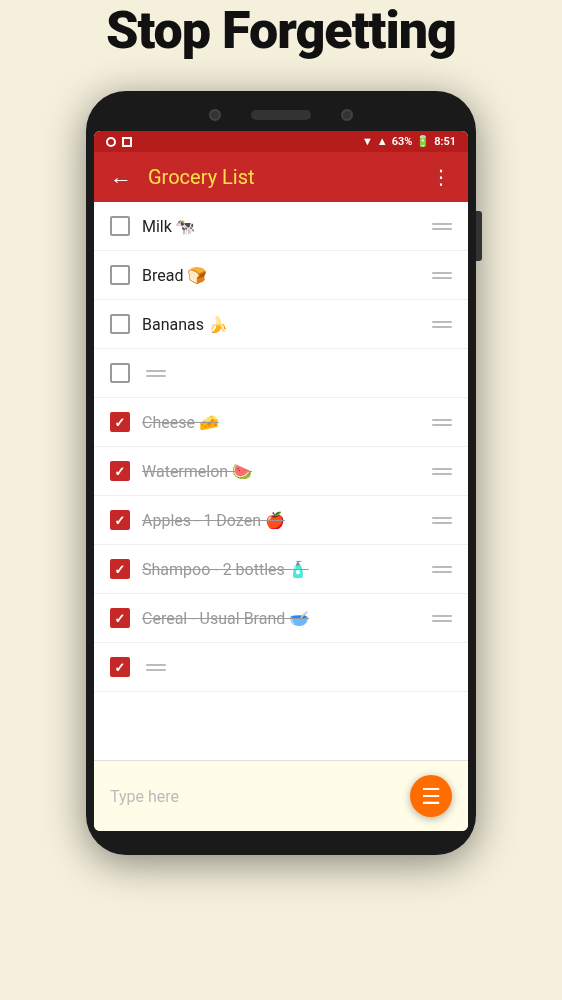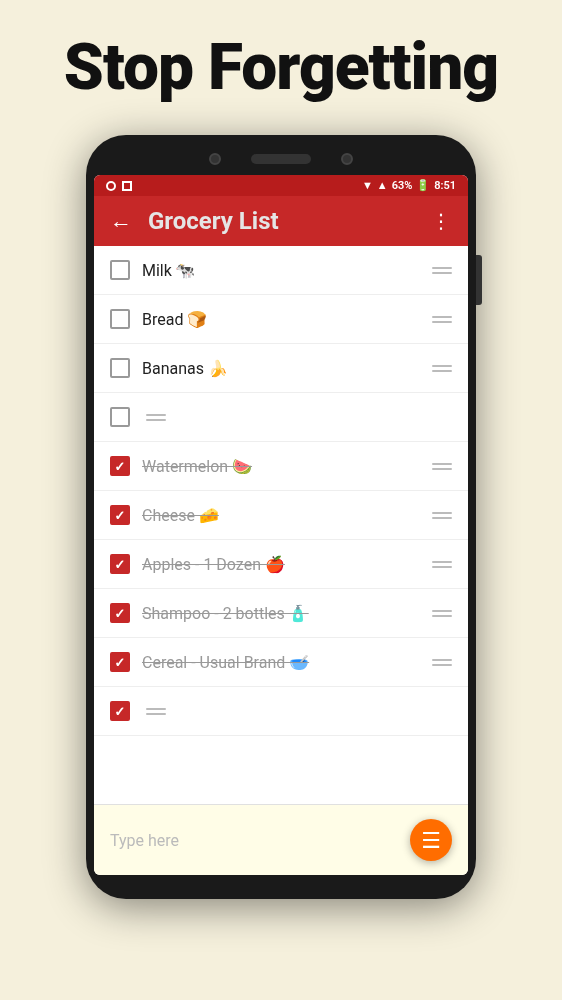--- a/index.html
+++ b/index.html
@@ -8,24 +8,23 @@
       background-color: #f5f0dc;
       font-family: 'Roboto', Arial, sans-serif;
       width: 562px;
       min-height: 1000px;
       display: flex;
       flex-direction: column;
       align-items: center;
     }
 
     .page-title {
-      font-size: 64px;
+      font-size: 52px;
       font-weight: 900;
       color: #111;
-      margin-top: 30px;
       margin-bottom: 30px;
       text-align: center;
       letter-spacing: -1px;
     }
 
     .phone-wrapper {
       width: 390px;
       background: #1a1a1a;
       border-radius: 40px;
       padding: 18px 8px 24px 8px;
@@ -112,23 +111,23 @@
       gap: 16px;
     }
 
     .back-arrow {
       color: white;
       font-size: 22px;
       cursor: pointer;
     }
 
     .app-bar-title {
-      color: #e5e5e5;
-      font-size: 24px;
-      font-weight: 700;
+      color: #fde047;
+      font-size: 20px;
+      font-weight: 400;
       flex: 1;
     }
 
     .more-icon {
       color: white;
       font-size: 20px;
       letter-spacing: 1px;
       cursor: pointer;
     }
 
@@ -295,29 +294,29 @@
         </div>
         <div class="list-item">
           <div class="checkbox"></div>
           <div class="drag-handle">
             <div class="drag-line"></div>
             <div class="drag-line"></div>
           </div>
         </div>
         <div class="list-item">
           <div class="checkbox checked"></div>
+          <span class="item-text strikethrough">Cheese 🧀</span>
+          <div class="drag-handle">
+            <div class="drag-line"></div>
+            <div class="drag-line"></div>
+          </div>
+        </div>
+        <div class="list-item">
+          <div class="checkbox checked"></div>
           <span class="item-text strikethrough">Watermelon 🍉</span>
-          <div class="drag-handle">
-            <div class="drag-line"></div>
-            <div class="drag-line"></div>
-          </div>
-        </div>
-        <div class="list-item">
-          <div class="checkbox checked"></div>
-          <span class="item-text strikethrough">Cheese 🧀</span>
           <div class="drag-handle">
             <div class="drag-line"></div>
             <div class="drag-line"></div>
           </div>
         </div>
         <div class="list-item">
           <div class="checkbox checked"></div>
           <span class="item-text strikethrough">Apples - 1 Dozen 🍎</span>
           <div class="drag-handle">
             <div class="drag-line"></div>

